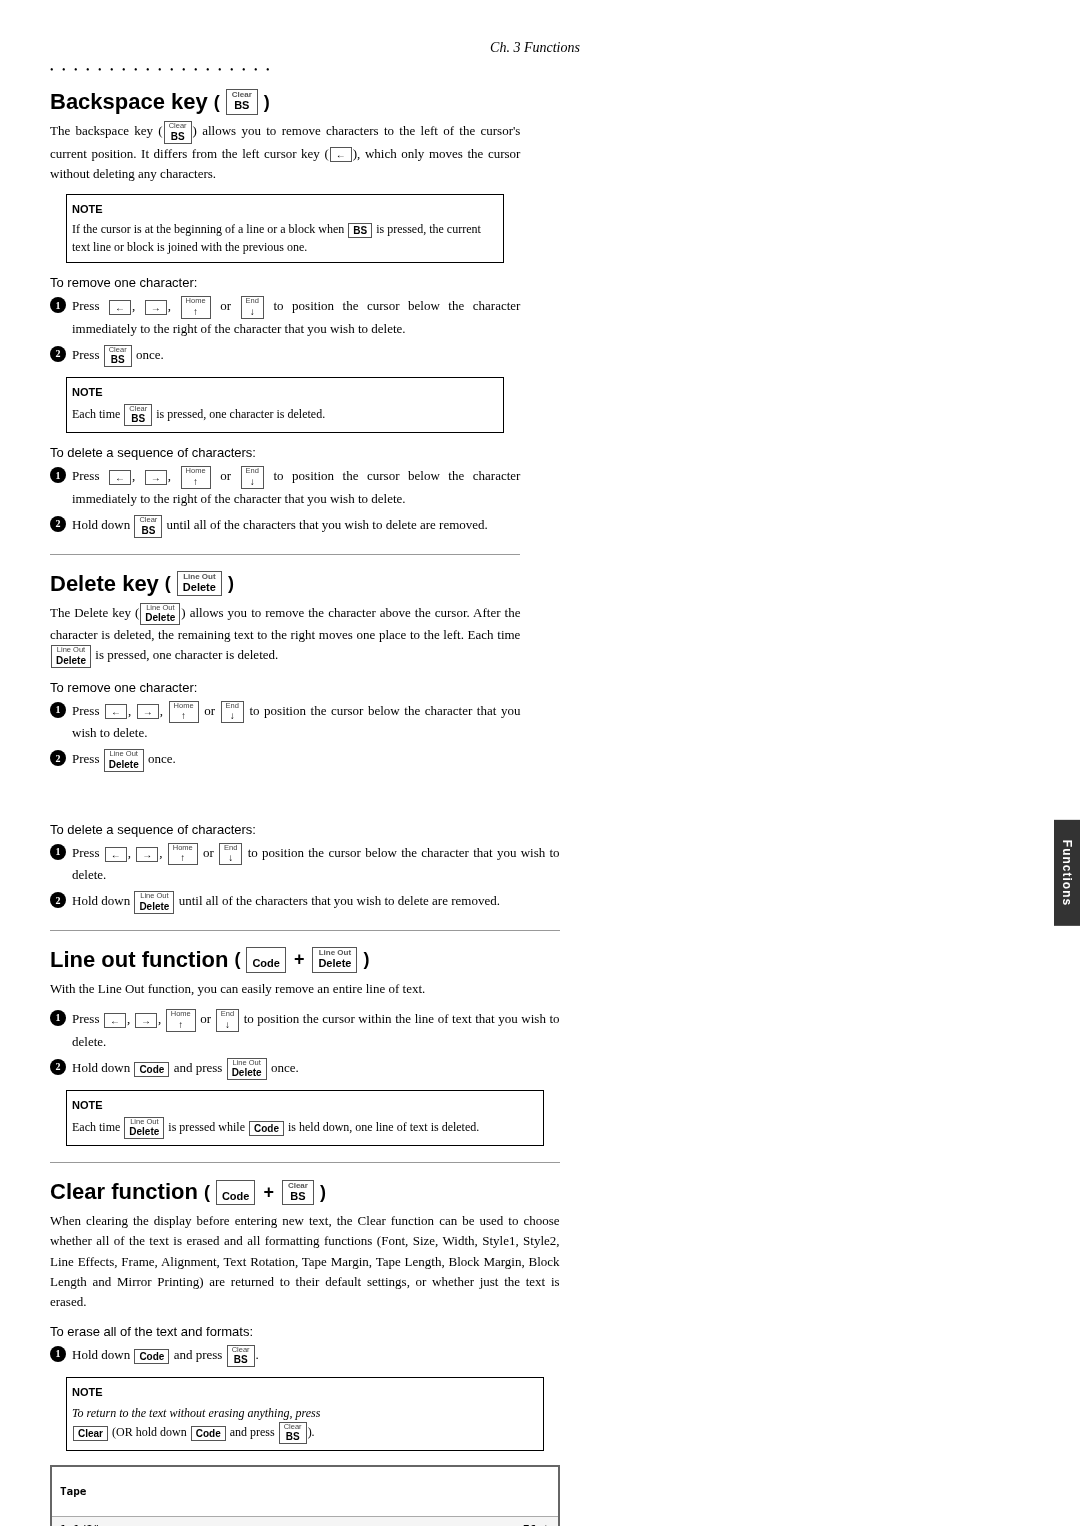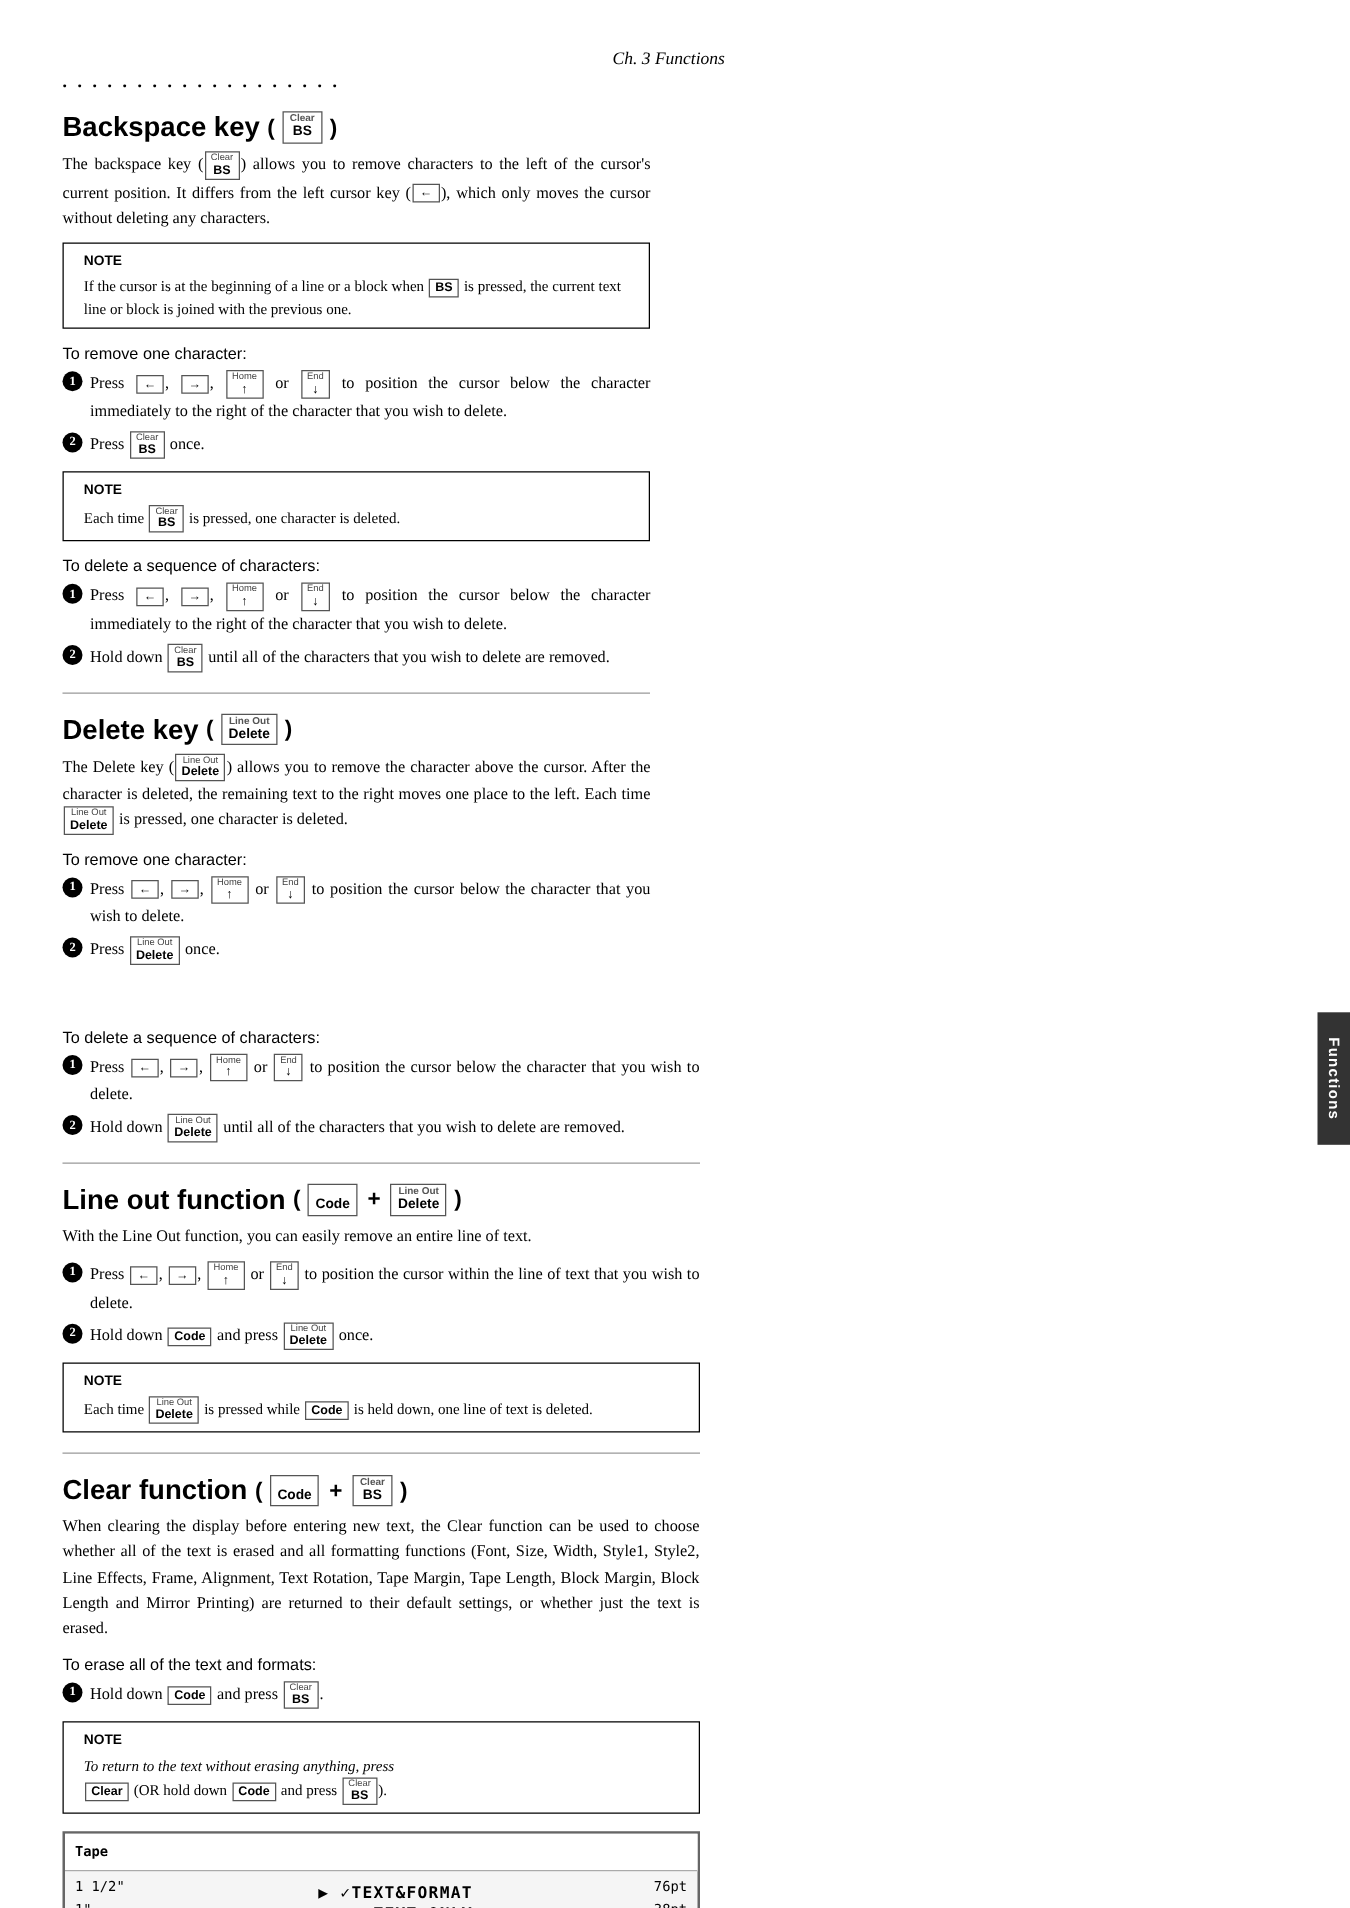--- a/index.html
+++ b/index.html
@@ -91,22 +91,22 @@
       margin: 0 2px;
     }
     .body-text {
       font-size: 13px;
       line-height: 1.55;
       margin-bottom: 10px;
       text-align: justify;
     }
     .note-box {
       border: 1.5px solid #000;
-      padding: 6px 16px;
-      margin: 10px 0;
+      padding: 6px 5px;
+      margin: 10px 16px;
       font-size: 12px;
       line-height: 1.5;
     }
     .note-box .note-title {
       font-family: Arial, sans-serif;
       font-size: 11px;
       font-weight: bold;
       text-transform: uppercase;
       margin-bottom: 3px;
     }
@@ -177,21 +177,21 @@
       border: 2px solid #666;
       margin: 14px 0;
       padding: 0;
       font-family: monospace;
       font-size: 12px;
       background: #f5f5f5;
     }
     .screen-header {
       background: #fff;
       border-bottom: 1px solid #aaa;
-      padding: 8px 8px;
+      padding: 18px 8px;
       font-size: 11px;
       font-weight: bold;
     }
     .screen-body {
       display: flex;
       padding: 4px 8px;
     }
     .screen-sizes {
       display: flex;
       flex-direction: column;

